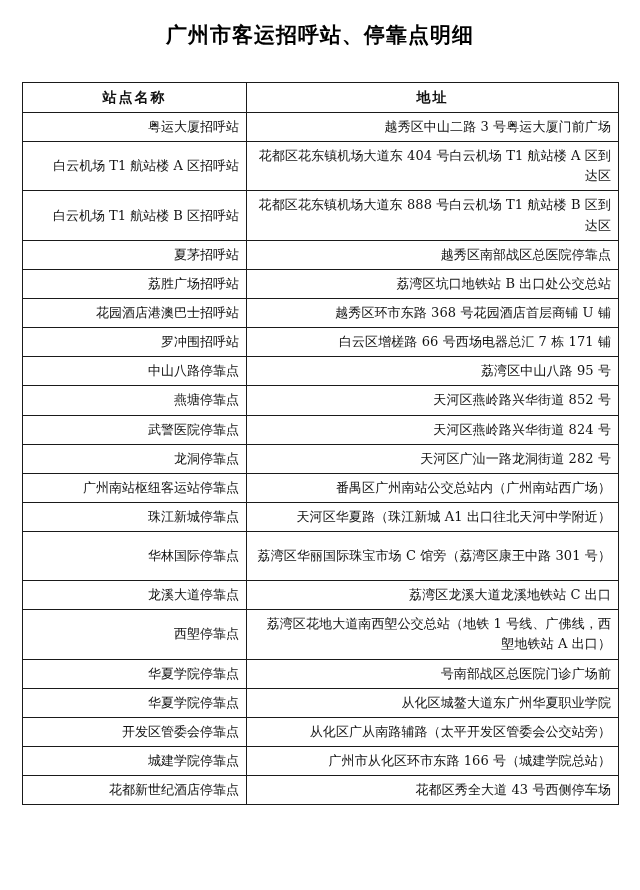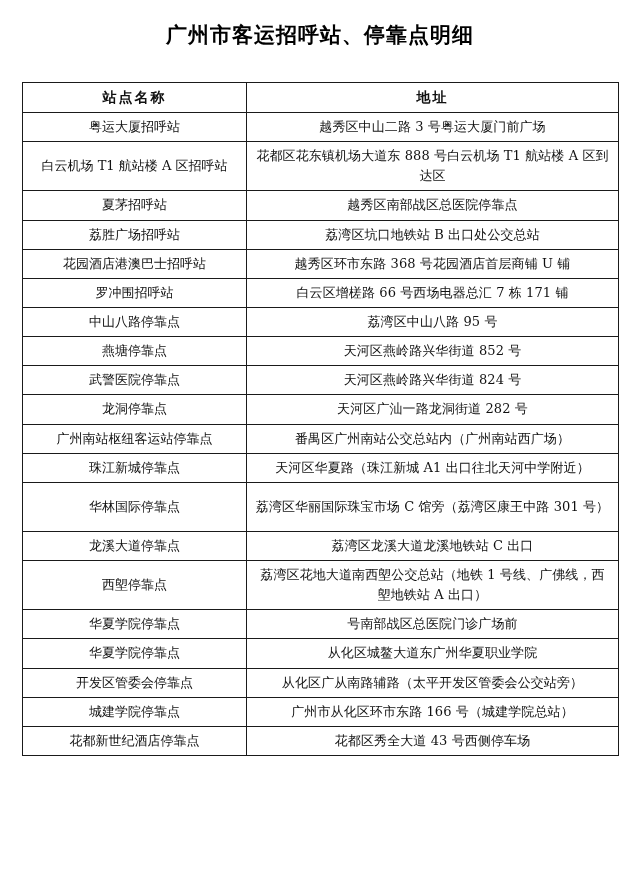--- a/index.html
+++ b/index.html
@@ -57,21 +57,21 @@
   table.detail thead th {
     text-align: center;
     font-weight: bold;
     font-size: 14px;
     height: 23px;
     padding: 3px 7px;
     letter-spacing: 2px;
   }
   table.detail tbody td {
     height: 17px;
-    text-align: center;
+    text-align: right;
   }
   table.detail tbody td.addr {
     letter-spacing: 0.1px;
   }
   table.detail tbody tr.tall td {
     height: 40px;
   }
 </style>
 </head>
 <body>
@@ -92,21 +92,25 @@
           <th>地址</th>
         </tr>
       </thead>
       <tbody id="table-body">
           <tr>
             <td class="name">粤运大厦招呼站</td>
             <td class="addr">越秀区中山二路 3 号粤运大厦门前广场</td>
           </tr>
           <tr class="tall">
             <td class="name">白云机场 T1 航站楼 A 区招呼站</td>
-            <td class="addr">花都区花东镇机场大道东 888 号白云机场 T1 航站楼 A 区到达区</td>
+            <td class="addr">花都区花东镇机场大道东 404 号白云机场 T1 航站楼 A 区到达区</td>
+          </tr>
+          <tr class="tall">
+            <td class="name">白云机场 T1 航站楼 B 区招呼站</td>
+            <td class="addr">花都区花东镇机场大道东 888 号白云机场 T1 航站楼 B 区到达区</td>
           </tr>
           <tr>
             <td class="name">夏茅招呼站</td>
             <td class="addr">越秀区南部战区总医院停靠点</td>
           </tr>
           <tr>
             <td class="name">荔胜广场招呼站</td>
             <td class="addr">荔湾区坑口地铁站 B 出口处公交总站</td>
           </tr>
           <tr>

